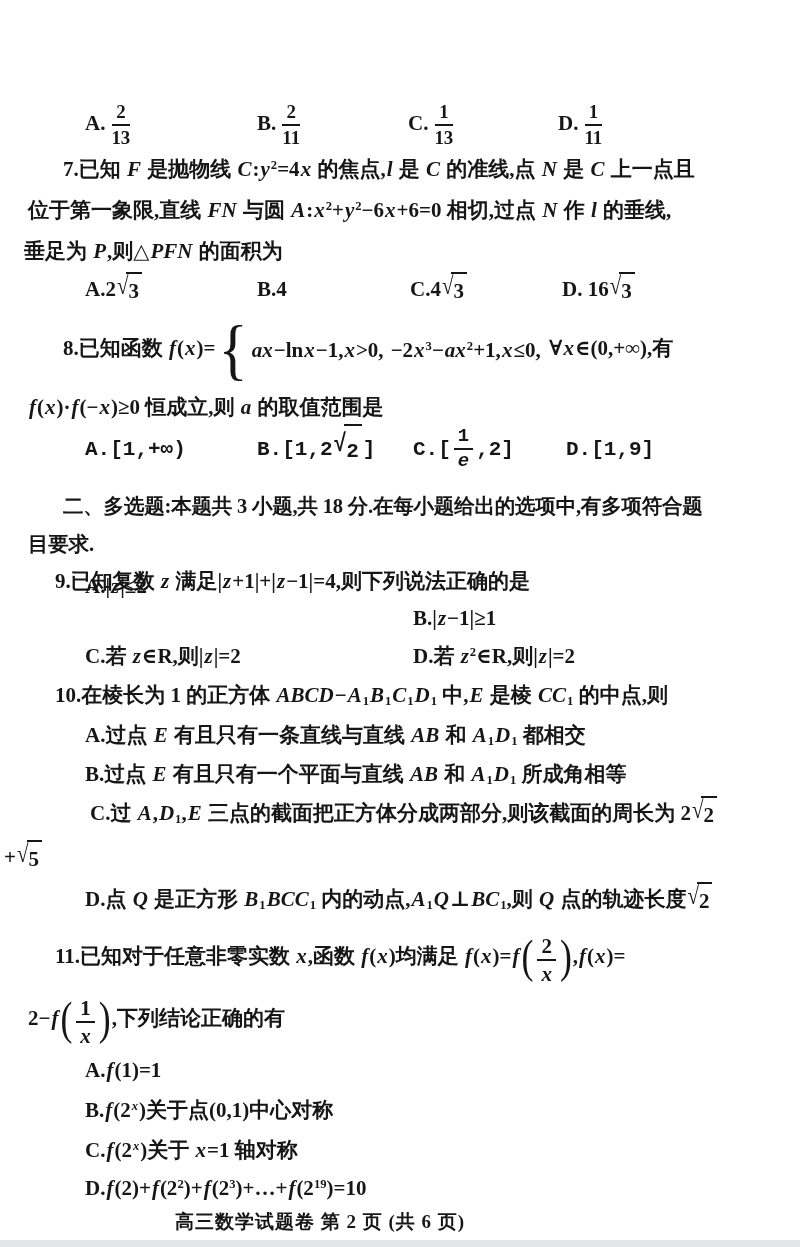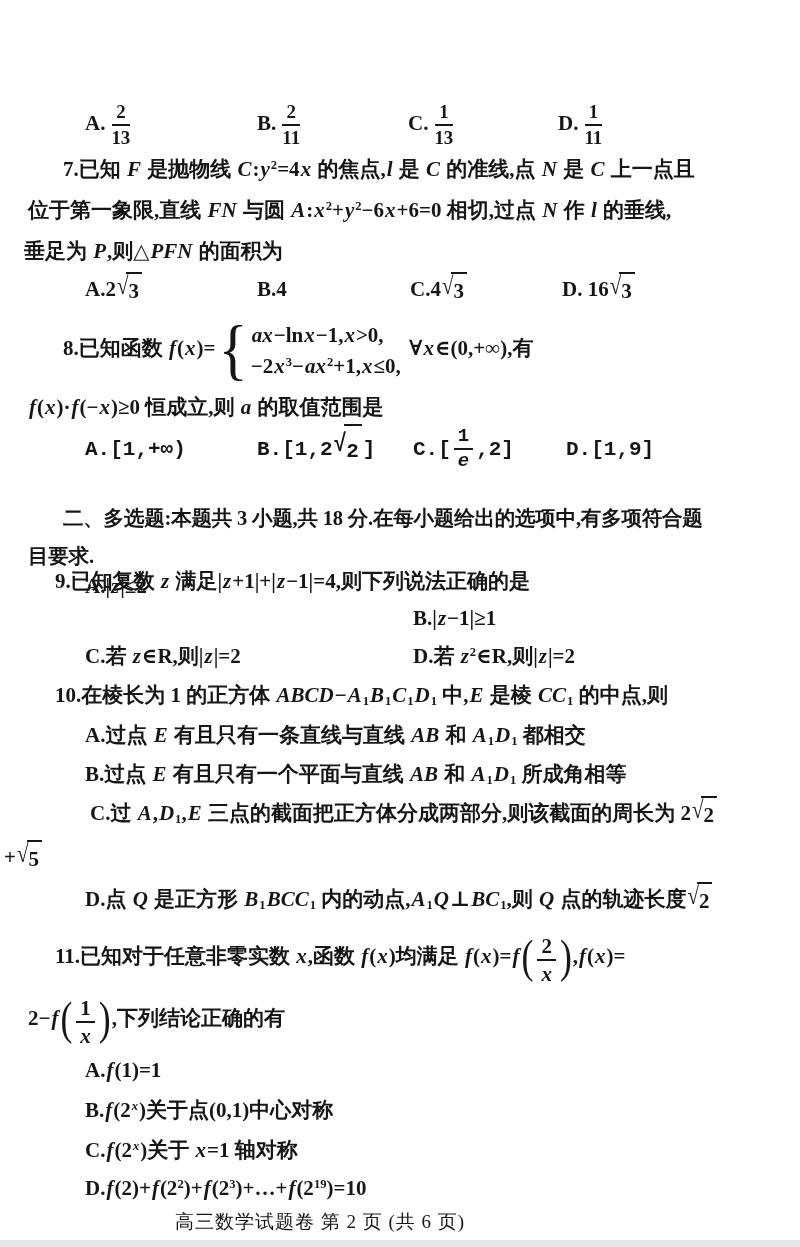--- a/index.html
+++ b/index.html
@@ -12,22 +12,22 @@
   }
   .sheet { position:relative; width:800px; height:1247px; background:#ffffff; overflow:hidden; }
   .line {
     position:absolute; white-space:nowrap;
     font-size:21px; line-height:34px;
   }
   .h50 { line-height:50px; }
   .h52 { line-height:52px;font-family:Liberation Mono, monospace; }
   .h62 { line-height:62px; }
   .h76 { line-height:76px; }
-  .sec-hd { font-weight:800; font-size:20.5px; letter-spacing:-0.2px;margin-top:12px; }
-  .footer-line { width:640px; text-align:center; font-size:19px; font-weight:400; letter-spacing:1px; }
+  .sec-hd { font-weight:800; font-size:20.5px; letter-spacing:-0.2px; }
+  .footer-line { width:640px; text-align:center; font-size:19px; font-weight:700; letter-spacing:1px; }
   .bottom-edge { position:absolute; left:0; top:1240px; width:800px; height:7px; background:#e3e6e8; }
 
   
   .m-i  { font-style:italic; padding:0 1px; }
   .m-b  { font-weight:800; }
   .m-sup { font-size:0.6em; vertical-align:0.55em; line-height:1; letter-spacing:0; }
   .m-sub { font-size:0.6em; vertical-align:-0.25em; line-height:1; }
   .m-fr, .m-dfr {
     display:inline-flex; flex-direction:column; align-items:center;
     vertical-align:middle; line-height:1.15; margin:0 2px; text-align:center;
@@ -35,21 +35,21 @@
   .m-fr { font-size:0.9em; }
   .m-fr .fr-n, .m-dfr .fr-n { border-bottom:2px solid currentColor; padding:0 4px 1px; }
   .m-fr .fr-d, .m-dfr .fr-d { padding:1px 4px 0; }
   .m-sq { display:inline-flex; align-items:flex-start; margin:0 1px; vertical-align:baseline; }
   .m-sq .sq-sign { display:inline-block; transform:scaleY(1.18); transform-origin:center bottom; }
   .m-sq .sq-body { border-top:2px solid currentColor; padding:0 3px 0 2px; margin-left:-2px; }
   .m-br { display:inline-flex; align-items:center; vertical-align:middle; }
   .m-br .bp { display:inline-block; font-size:1.7em; font-weight:400; transform:scaleY(1.3); line-height:1; margin:0 1px; }
   .m-cases { display:inline-flex; align-items:center; vertical-align:middle; margin:0 3px; }
   .m-cases .cases-brace { display:inline-block; font-size:2.9em; font-weight:400; transform:scaleY(1.12); line-height:1; margin-right:3px; }
-  .m-cases .cases-col { display:inline-flex; flex-direction:column; gap:7px; text-align:left; line-height:1.15; }
+  .m-cases .cases-col { display:inline-flex; flex-direction:row; gap:7px; text-align:left; line-height:1.15; }
 </style>
 </head>
 <body>
 
 <div class="sheet">
 
   <section>
     <div class="line h50" style="left:85px;top:98px">A.<span class="m-fr">
           <span class="fr-n">2</span>
           <span class="fr-d">13</span>

